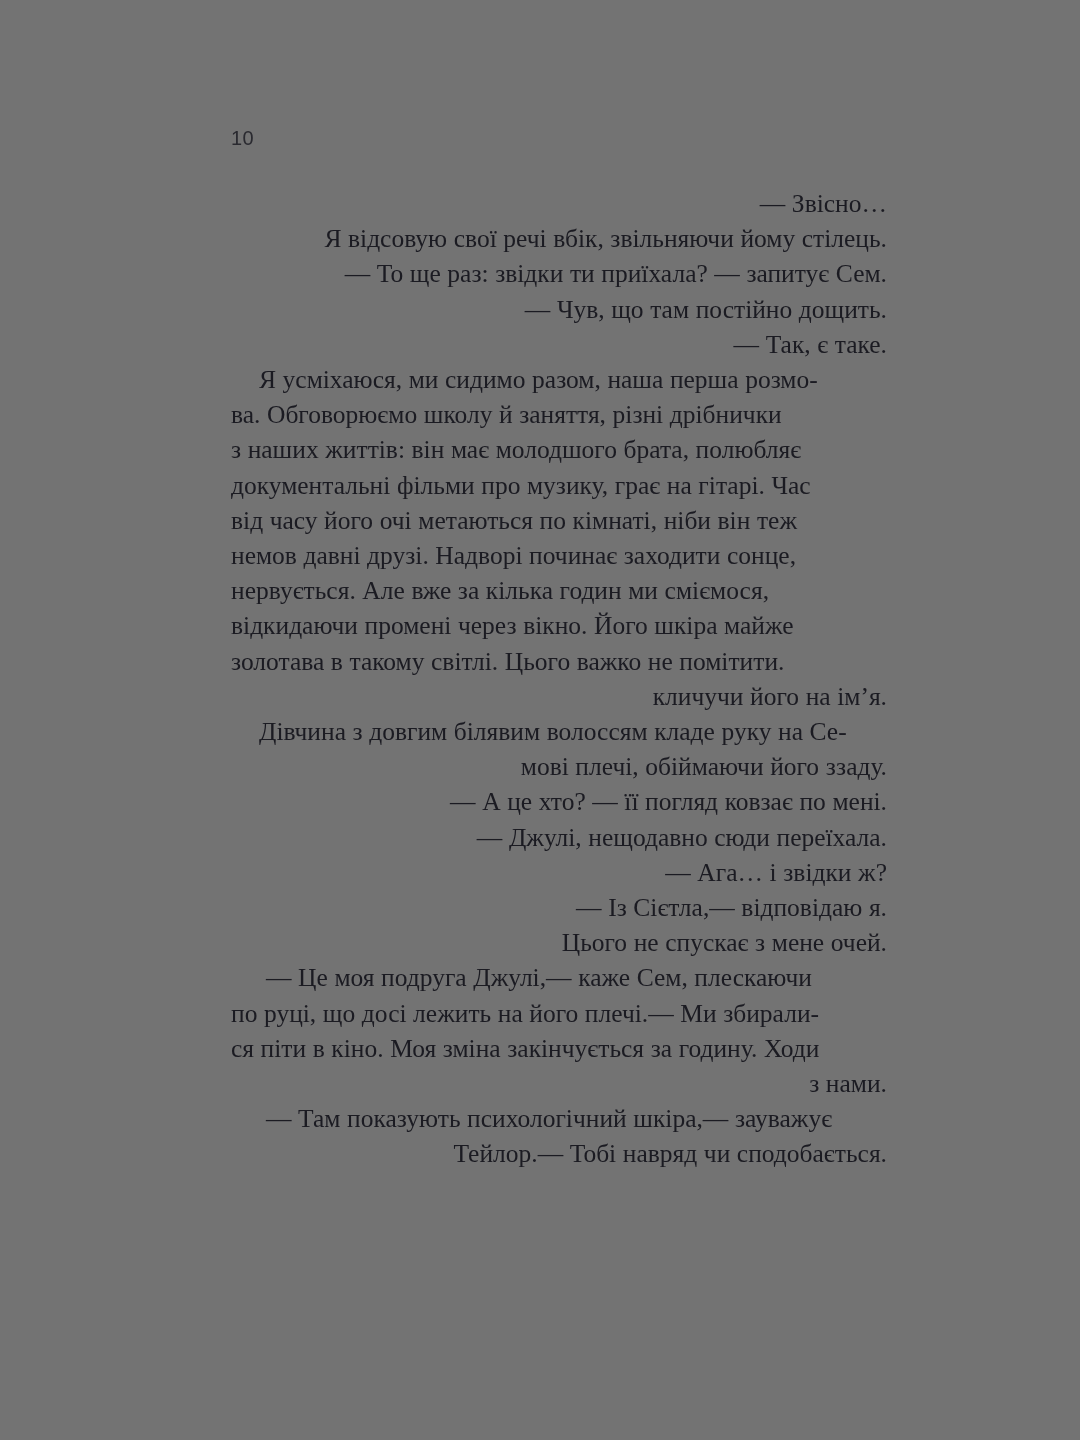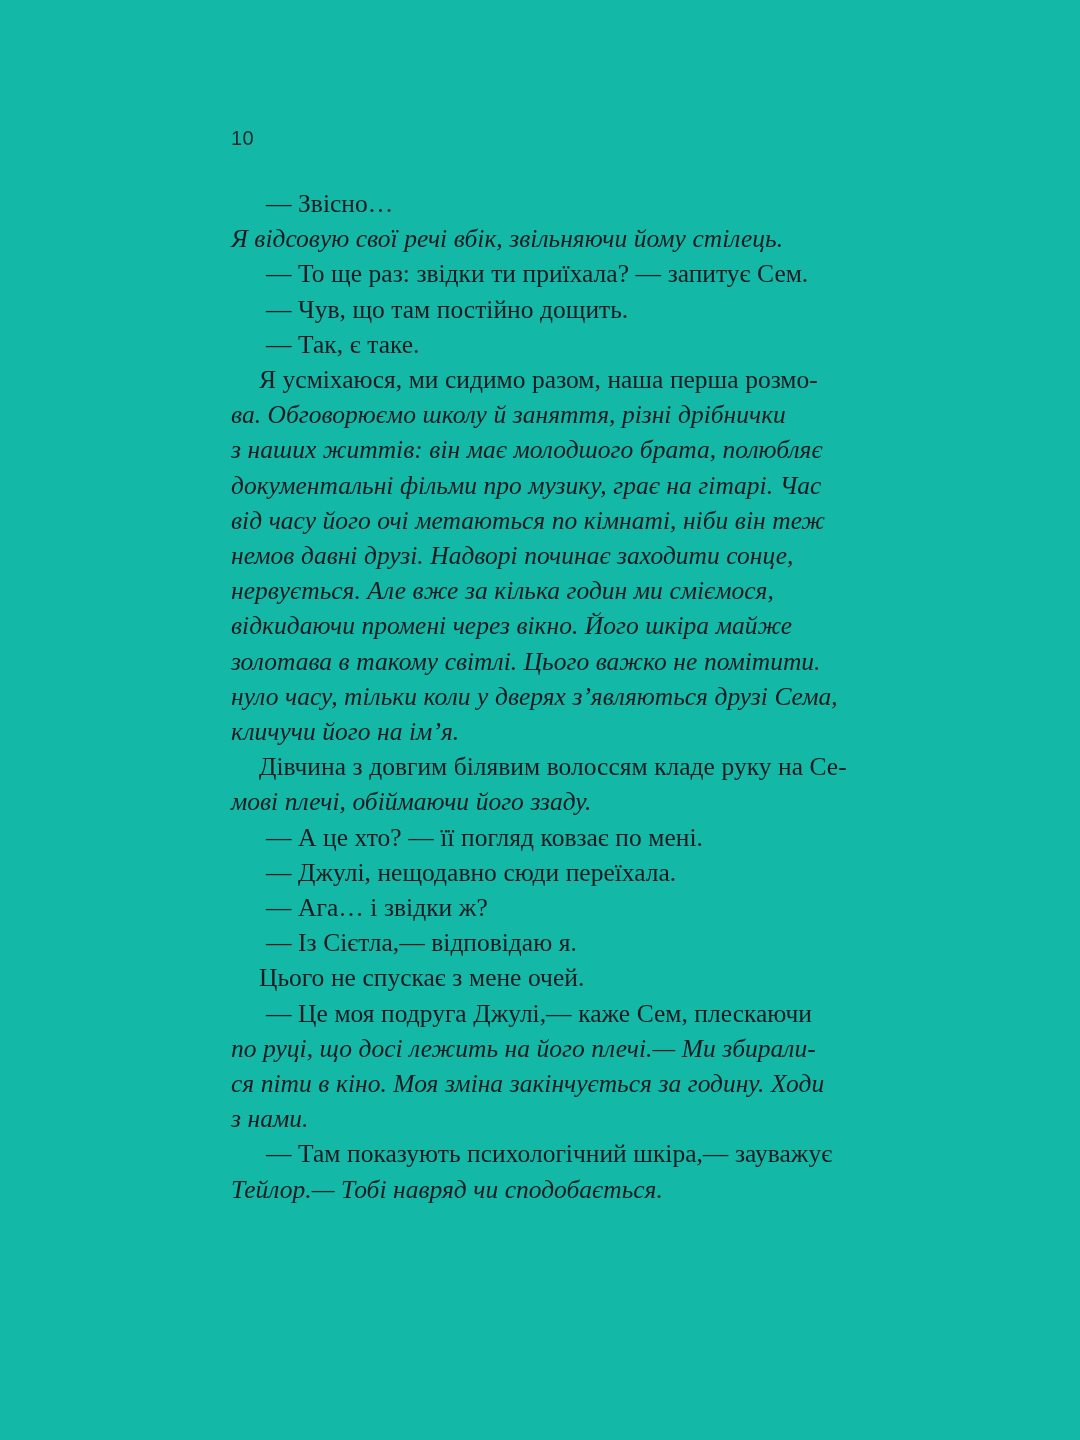--- a/index.html
+++ b/index.html
@@ -12,21 +12,21 @@
     background: #ffffff;
     font-family: "Liberation Serif", "DejaVu Serif", serif;
     color: #1b1b22;
     overflow: hidden;
   }
 
   .page {
     position: relative;
     width: 1080px;
     height: 1440px;
-    background: #14b8a6;
+    background: #737373;
   }
 
   .folio {
     position: absolute;
     left: 231px;
     top: 126px;
     font-family: "Liberation Sans", "DejaVu Sans", sans-serif;
     font-size: 20px;
     line-height: 24px;
     color: #2a2a30;
@@ -47,34 +47,33 @@
     hyphens: none;
   }
 
   
   .tline {
     margin: 0;
     text-align: justify;
   }
   
   .tline.last {
-    text-align: left;
+    text-align: right;
   }
   
   .tline.dialogue {
     text-indent: 35px;
   }
   
   .tline.indent {
     text-indent: 28px;
   }
   
   .tline.flush {
     text-indent: 0;
-    font-style: italic;
   }
 </style>
 </head>
 <body>
 
 <div class="page">
 
   <div class="folio">10</div>
 
   <div class="textblock">
@@ -85,21 +84,20 @@
       <p class="tline dialogue last">— Так, є таке.</p>
       <p class="tline indent">Я усміхаюся, ми сидимо разом, наша перша розмо-</p>
       <p class="tline flush">ва. Обговорюємо школу й заняття, різні дрібнички</p>
       <p class="tline flush">з наших життів: він має молодшого брата, полюбляє</p>
       <p class="tline flush">документальні фільми про музику, грає на гітарі. Час</p>
       <p class="tline flush">від часу його очі метаються по кімнаті, ніби він теж</p>
       <p class="tline flush">немов давні друзі. Надворі починає заходити сонце,</p>
       <p class="tline flush">нервується. Але вже за кілька годин ми сміємося,</p>
       <p class="tline flush">відкидаючи промені через вікно. Його шкіра майже</p>
       <p class="tline flush">золотава в такому світлі. Цього важко не помітити.</p>
-      <p class="tline flush">нуло часу, тільки коли у дверях з’являються друзі Сема,</p>
       <p class="tline flush last">кличучи його на ім’я.</p>
       <p class="tline indent">Дівчина з довгим білявим волоссям кладе руку на Се-</p>
       <p class="tline flush last">мові плечі, обіймаючи його ззаду.</p>
       <p class="tline dialogue last">— А це хто? — її погляд ковзає по мені.</p>
       <p class="tline dialogue last">— Джулі, нещодавно сюди переїхала.</p>
       <p class="tline dialogue last">— Ага… і звідки ж?</p>
       <p class="tline dialogue last">— Із Сієтла,— відповідаю я.</p>
       <p class="tline indent last">Цього не спускає з мене очей.</p>
       <p class="tline dialogue">— Це моя подруга Джулі,— каже Сем, плескаючи</p>
       <p class="tline flush">по руці, що досі лежить на його плечі.— Ми збирали-</p>

